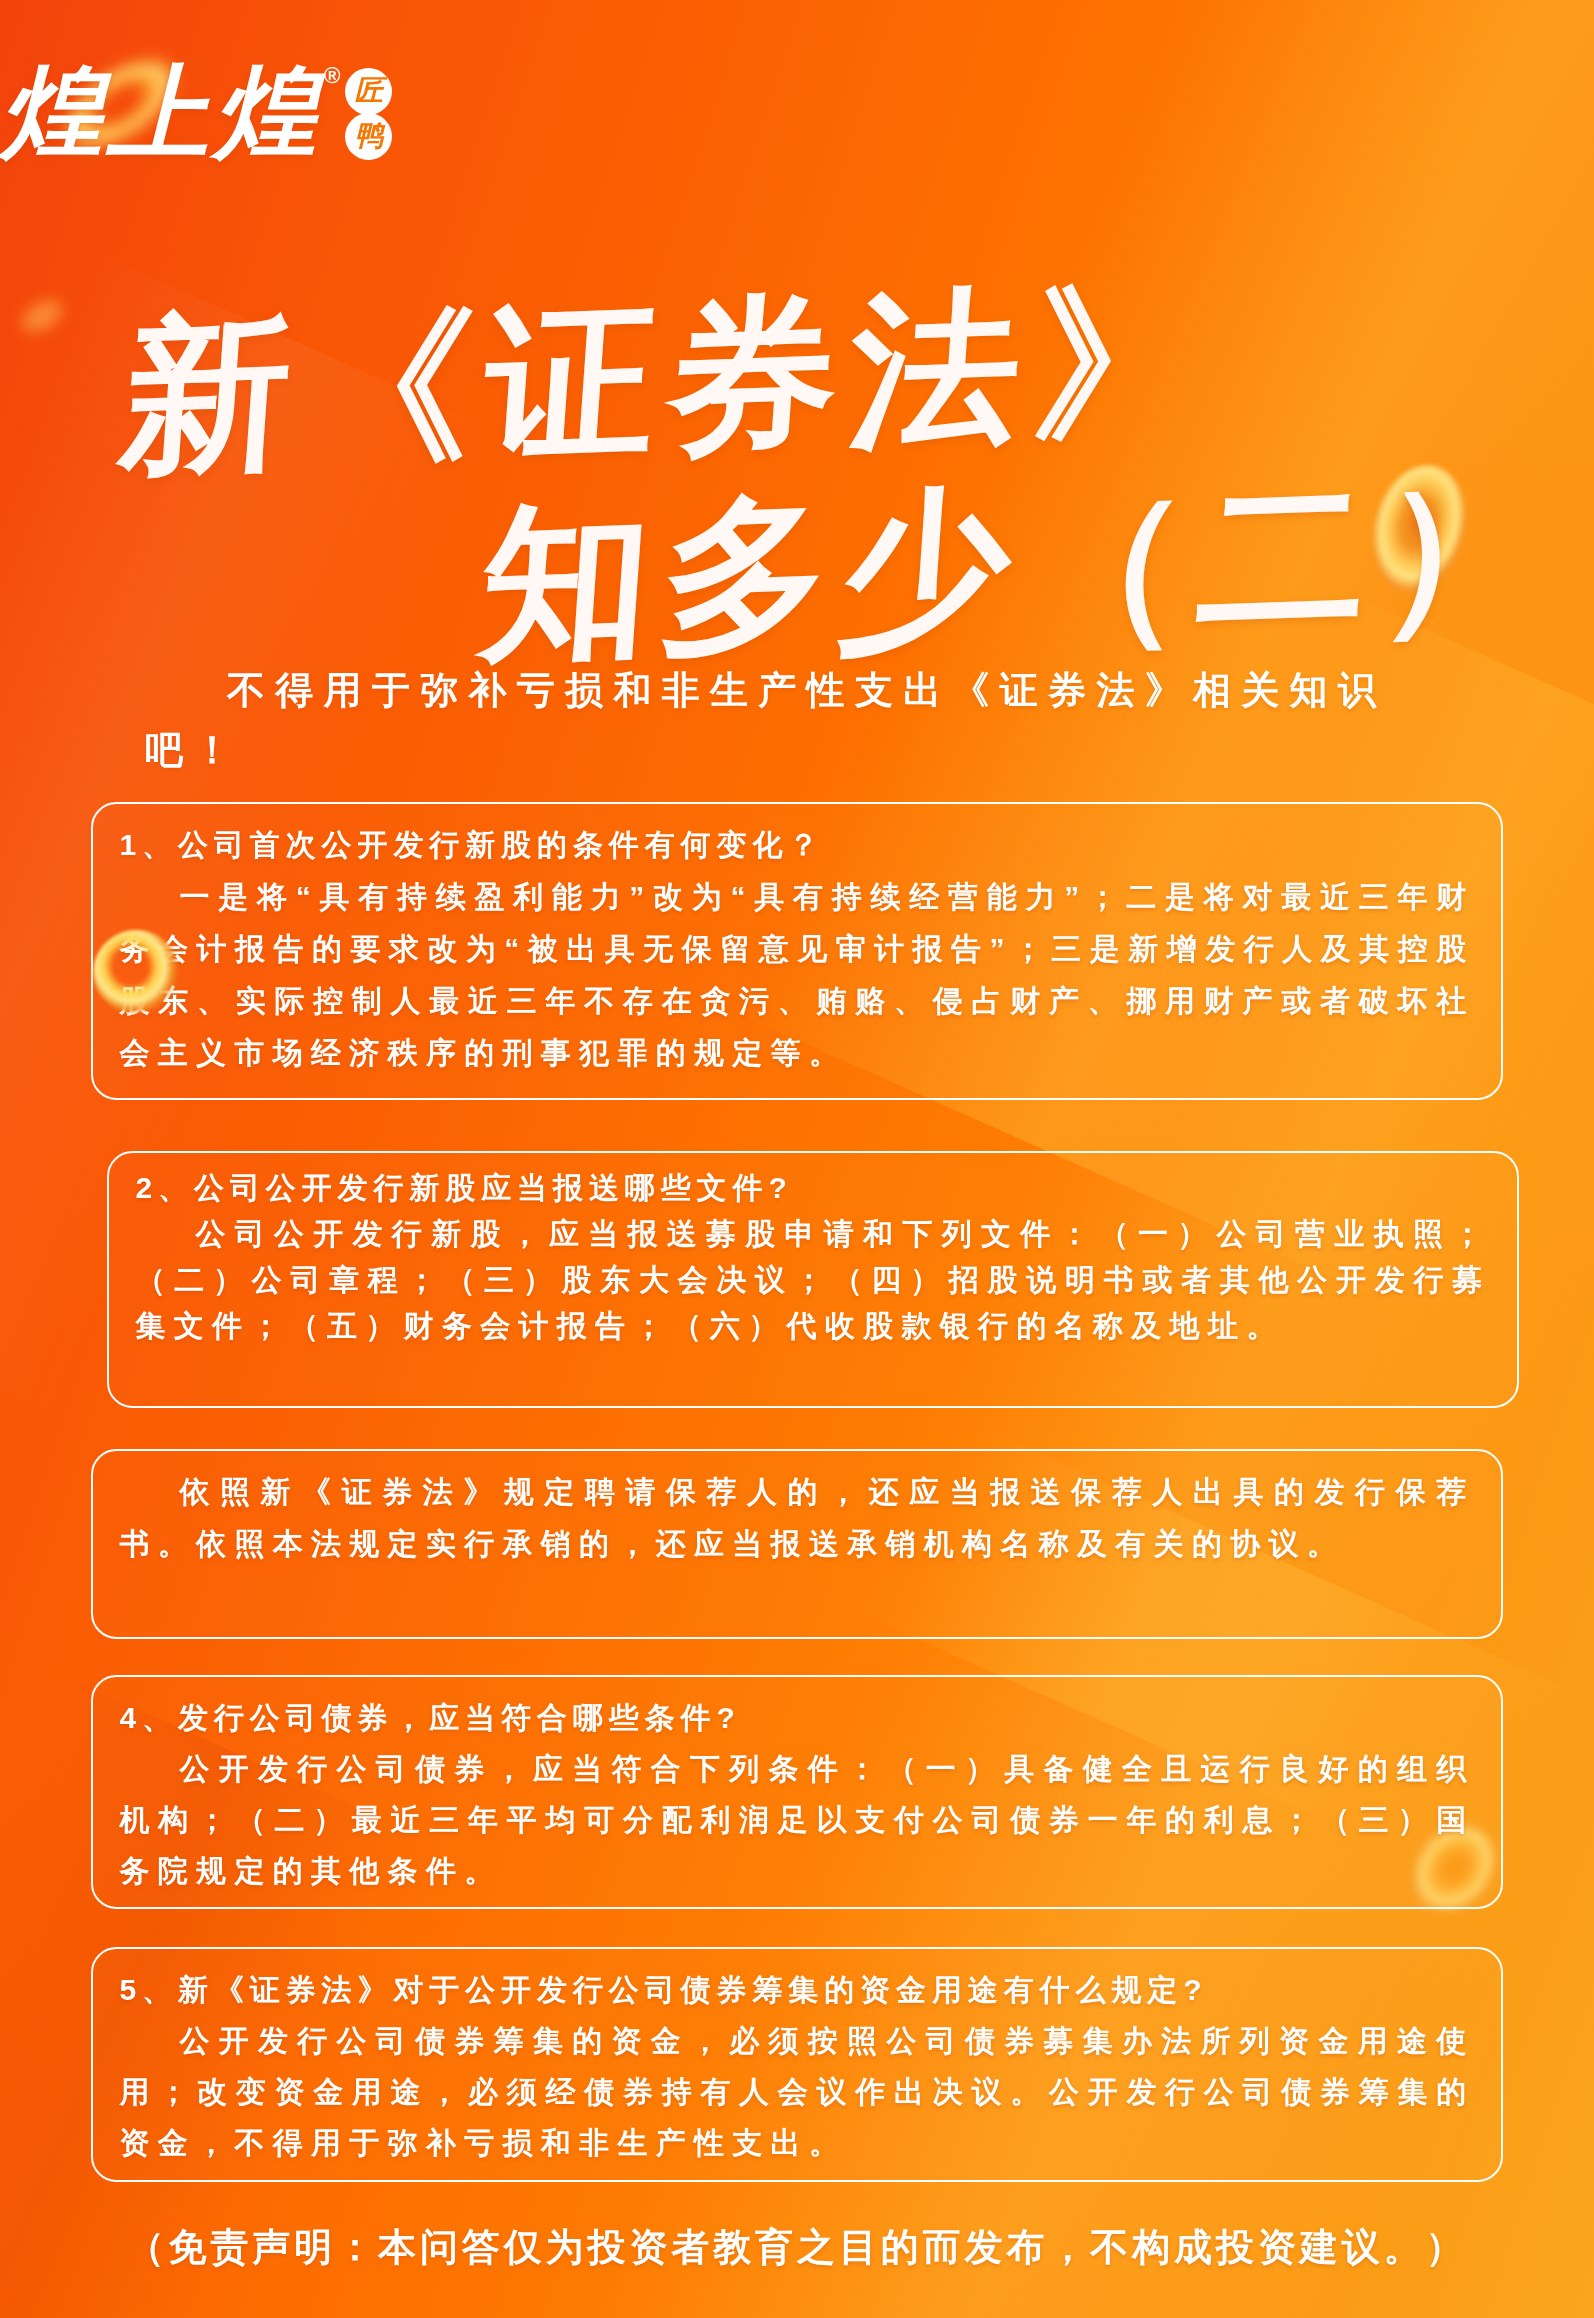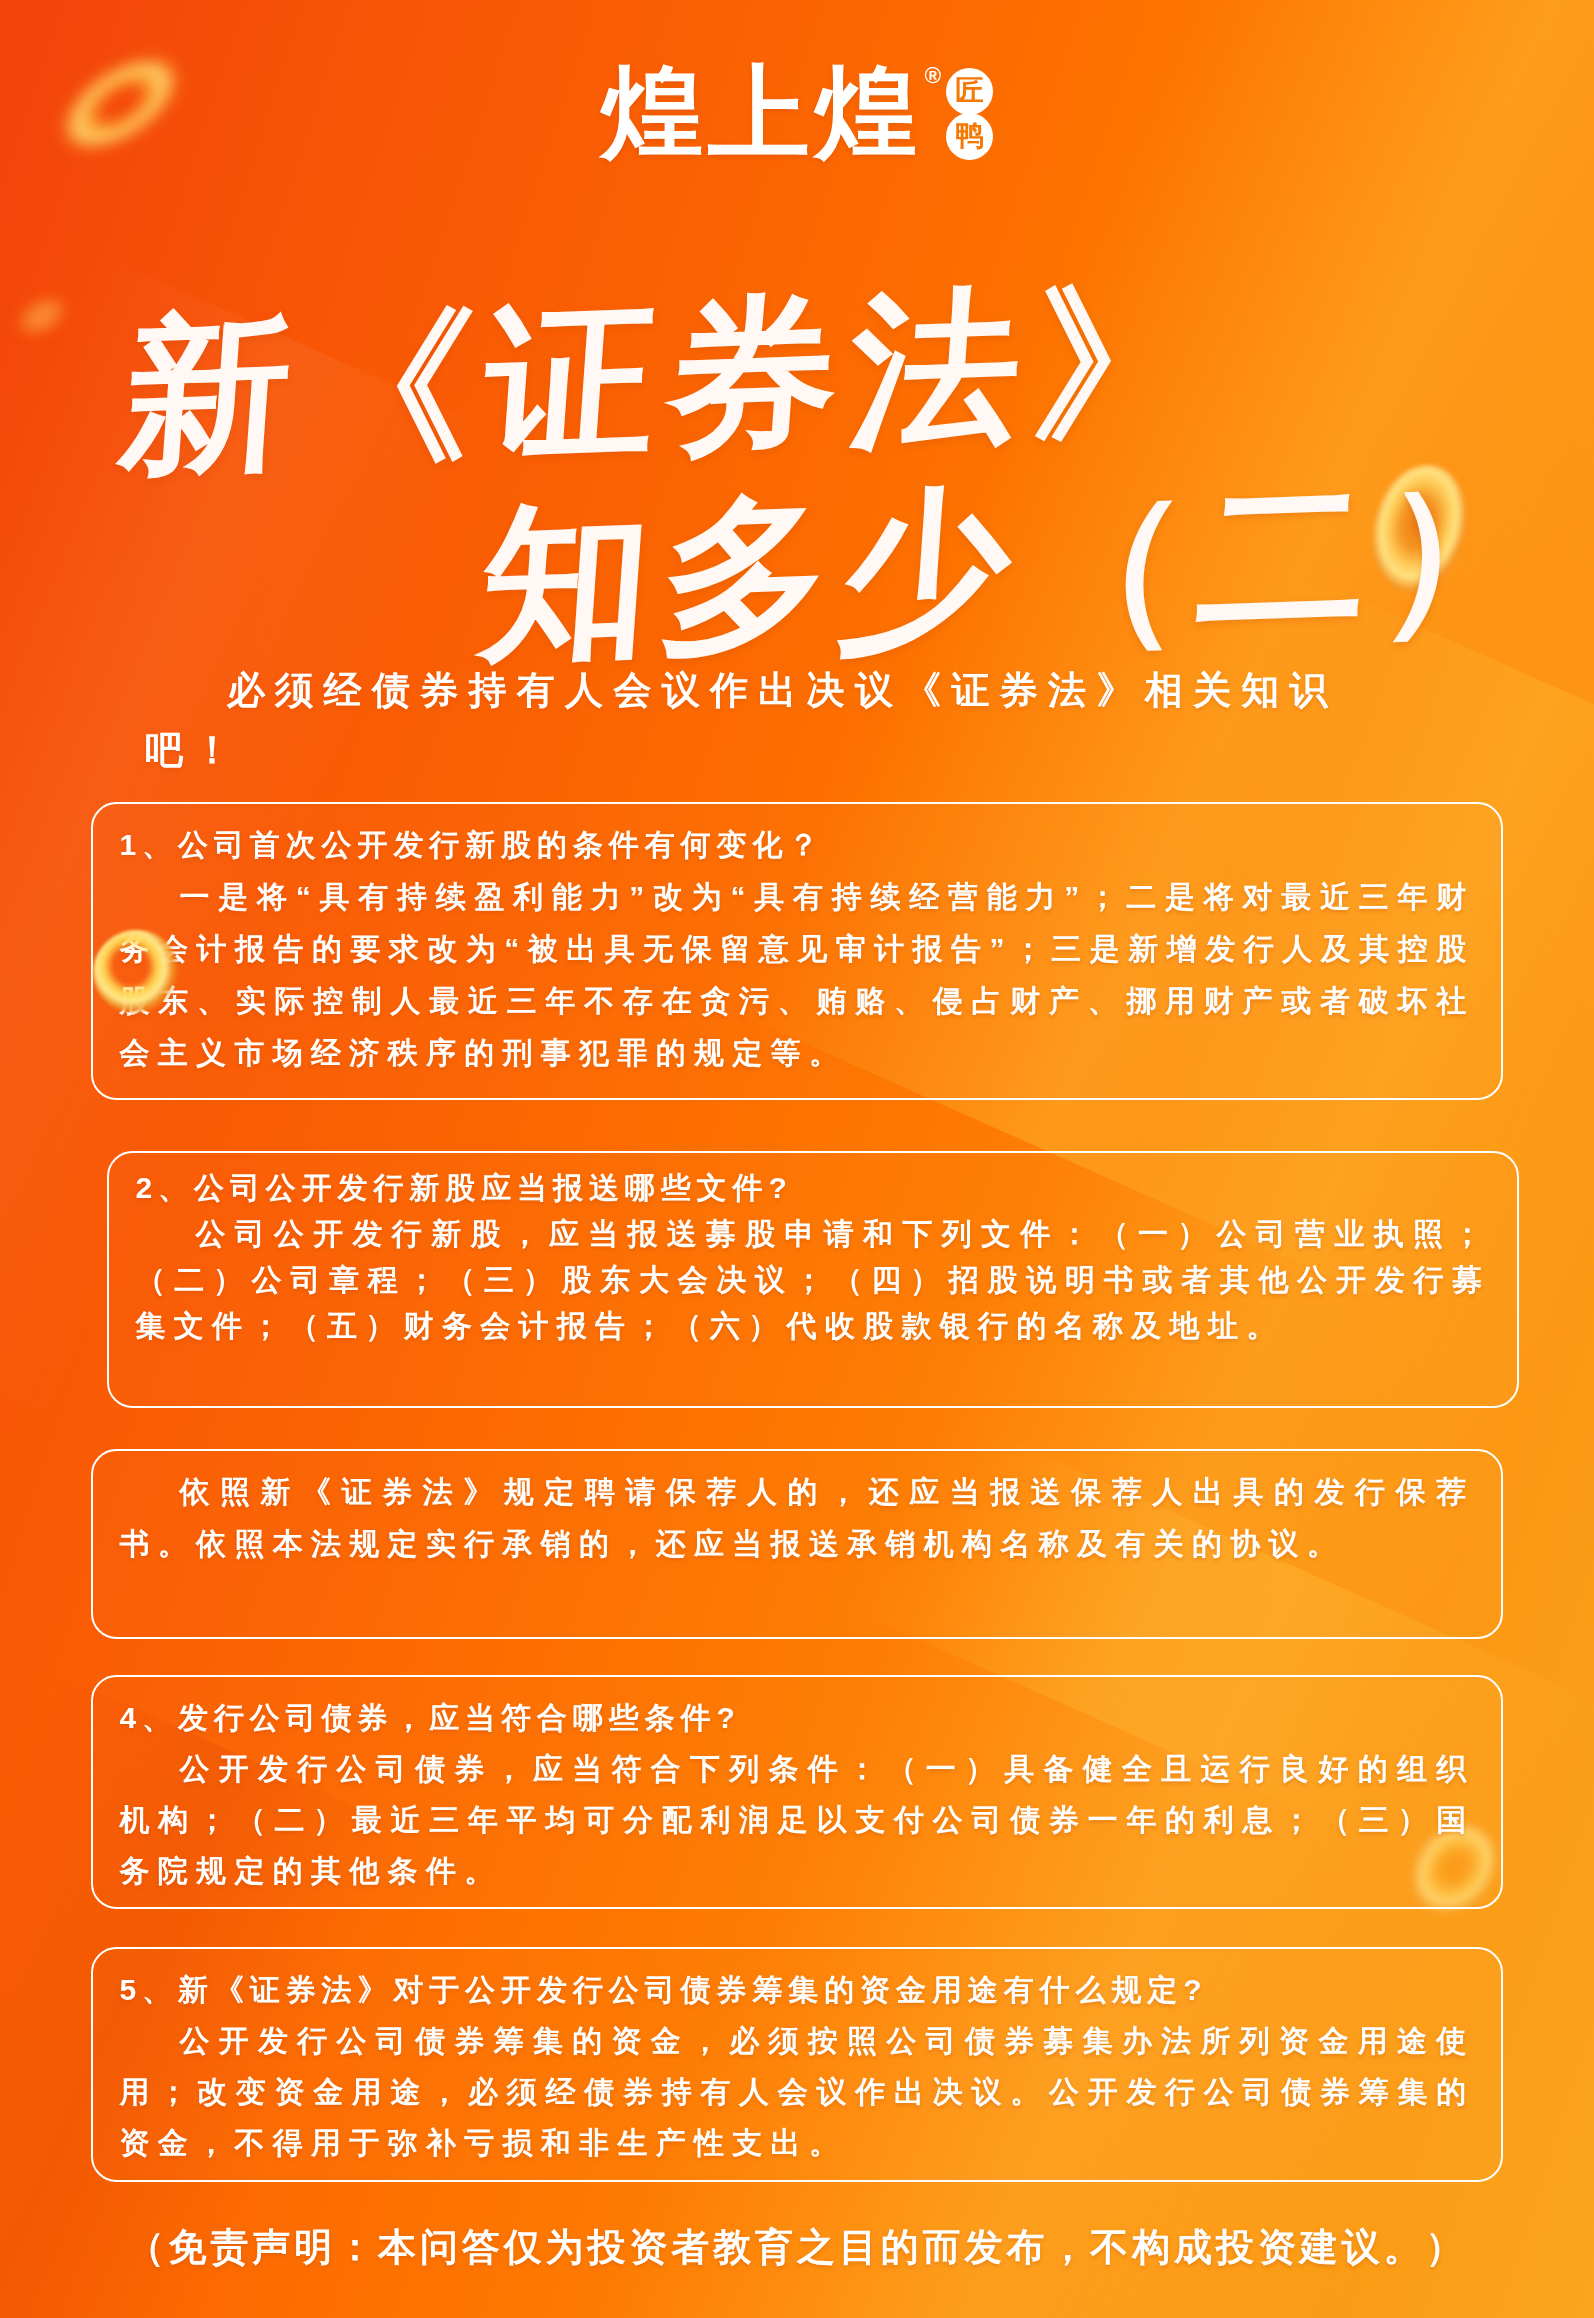--- a/index.html
+++ b/index.html
@@ -90,21 +90,21 @@
     transform: rotate(38deg);
     background: radial-gradient(ellipse at 50% 48%,
       rgba(250,140,30,0.1) 20%, rgba(255,195,70,0.85) 42%,
       rgba(255,222,120,0.95) 54%, rgba(246,150,40,0.55) 68%, rgba(246,150,40,0) 78%);
     filter: blur(4.9px);
   }
   
   .logo {
     position: absolute;
     top: 54px; left: 0; width: 100%;
-    display: flex; justify-content: center; align-items: flex-start;
+    display: flex; align-items: flex-start; font-style: italic;
   }
   .logo-text {
     font-size: 102px;
     font-weight: 900;
     letter-spacing: 4.9px;
     line-height: 118px;
     color: #ffffff;
     text-shadow: 0 2px 4.9px rgba(180,60,0,0.25);
   }
   .logo-reg {
@@ -209,21 +209,21 @@
     <span class="logo-badge">
       <span class="badge-circle">匠</span>
       <span class="badge-circle">鸭</span>
     </span>
   </div>
 
   <div class="title-line title-1">新《证券法》</div>
   <div class="title-line title-2">知多少（二）</div>
 
   <div class="intro">
-    <div class="intro-line1">必须经债券持有人会议作出决议《证券法》相关知识</div>
+    <div class="intro-line1">不得用于弥补亏损和非生产性支出《证券法》相关知识</div>
     <div class="intro-line2">吧！</div>
   </div>
 
   <div class="coin coin-box1"></div>
 
   <div class="qa-box box-1">
     <div class="qa-question">1、公司首次公开发行新股的条件有何变化？</div>
     <p class="qa-answer">一是将“具有持续盈利能力”改为“具有持续经营能力”；二是将对最近三年财务会计报告的要求改为“被出具无保留意见审计报告”；三是新增发行人及其控股股东、实际控制人最近三年不存在贪污、贿赂、侵占财产、挪用财产或者破坏社会主义市场经济秩序的刑事犯罪的规定等。</p>
   </div>
 

